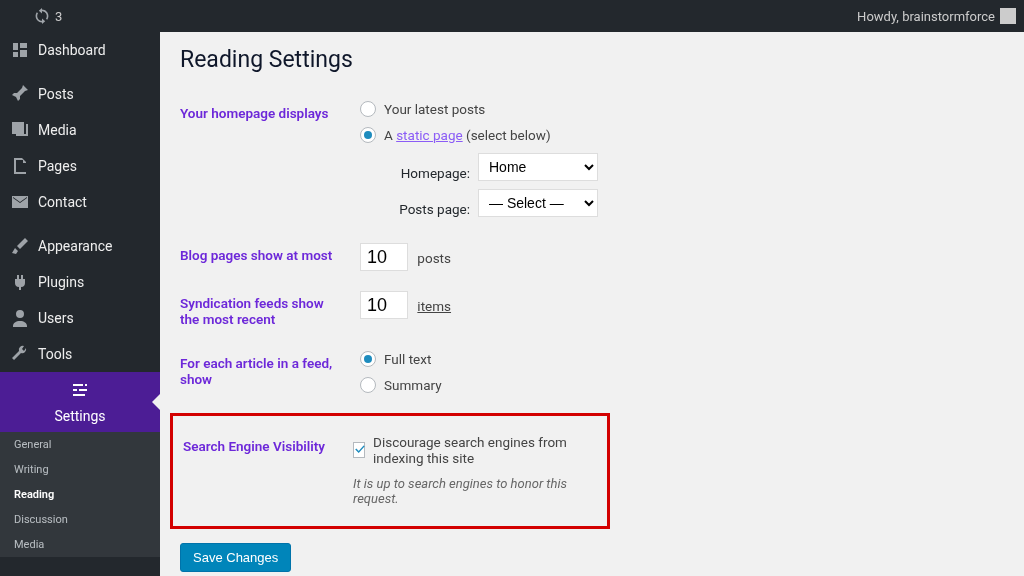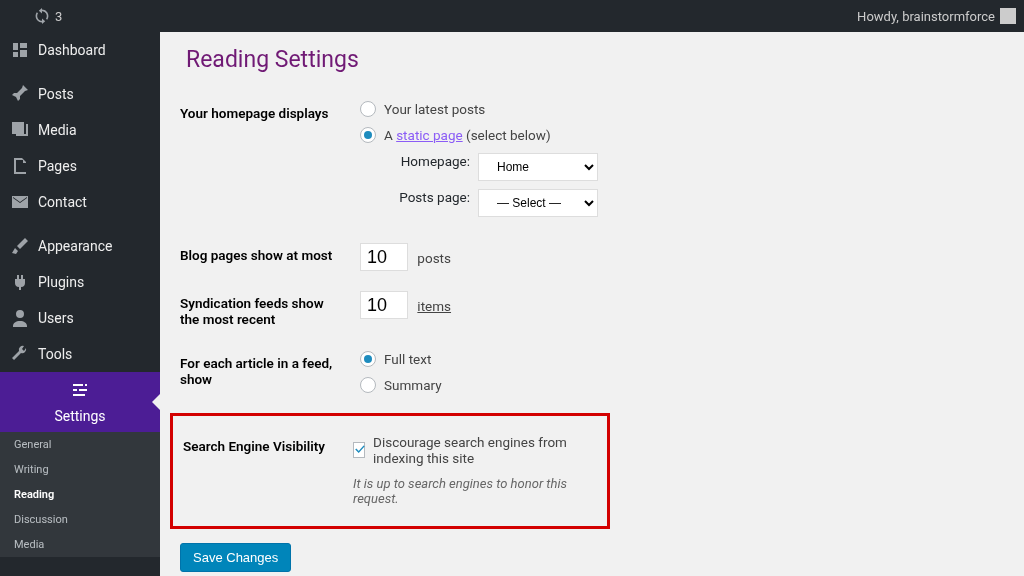--- a/index.html
+++ b/index.html
@@ -78,30 +78,30 @@
   
   .content {
     flex: 1;
     padding: 10px 20px 20px 20px;
     overflow: auto;
     background: #f1f1f1;
   }
   h1.page-title {
     font-size: 23px;
     font-weight: 400;
-    color: #701a75;
-    margin: 4px 0 18px 6px;
+    color: #0f172a;
+    margin: 4px 0 18px 0;
   }
   .form-table { width: 100%; border-collapse: collapse; }
   .form-table th {
     text-align: left;
     vertical-align: top;
     width: 170px;
     font-weight: 600;
-    color: #000000;
+    color: #6d28d9;
     padding: 14px 10px 14px 0;
     font-size: 13.5px;
   }
   .form-table td {
     padding: 10px 10px;
     vertical-align: top;
     font-size: 13.5px;
     color: #444;
   }
   .radio-row, .check-row { display: flex; align-items: center; gap: 8px; margin-bottom: 10px; }
@@ -129,29 +129,29 @@
   }
   .checkbox.checked::after {
     content: "✓";
     position: absolute;
     left: 1px; top: -2px;
     font-size: 14px;
     color: #1e8cbe;
     font-weight: bold;
   }
   .link { color: #8b5cf6; text-decoration: underline; cursor: pointer; }
-  .sublabel-row { display: flex; align-items: flex-start; gap: 8px; margin: 8px 0 6px 30px; }
+  .sublabel-row { display: flex; align-items: flex-end; gap: 8px; margin: 8px 0 6px 30px; }
   .sublabel { width: 80px; text-align: right; color: #23282d; }
   select.wp {
     width: 120px;
     height: 28px;
     border: 1px solid #ddd;
     background: #fff;
-    font-size: 12px;
-    padding: 2px 14px;
+    font-size: 14px;
+    padding: 2px 6px;
     cursor: pointer;
   }
   input.small-text {
     width: 48px;
     height: 28px;
     border: 1px solid #ddd;
     background: #fff;
     padding: 2px 6px;
     font-size: 18px;
   }

